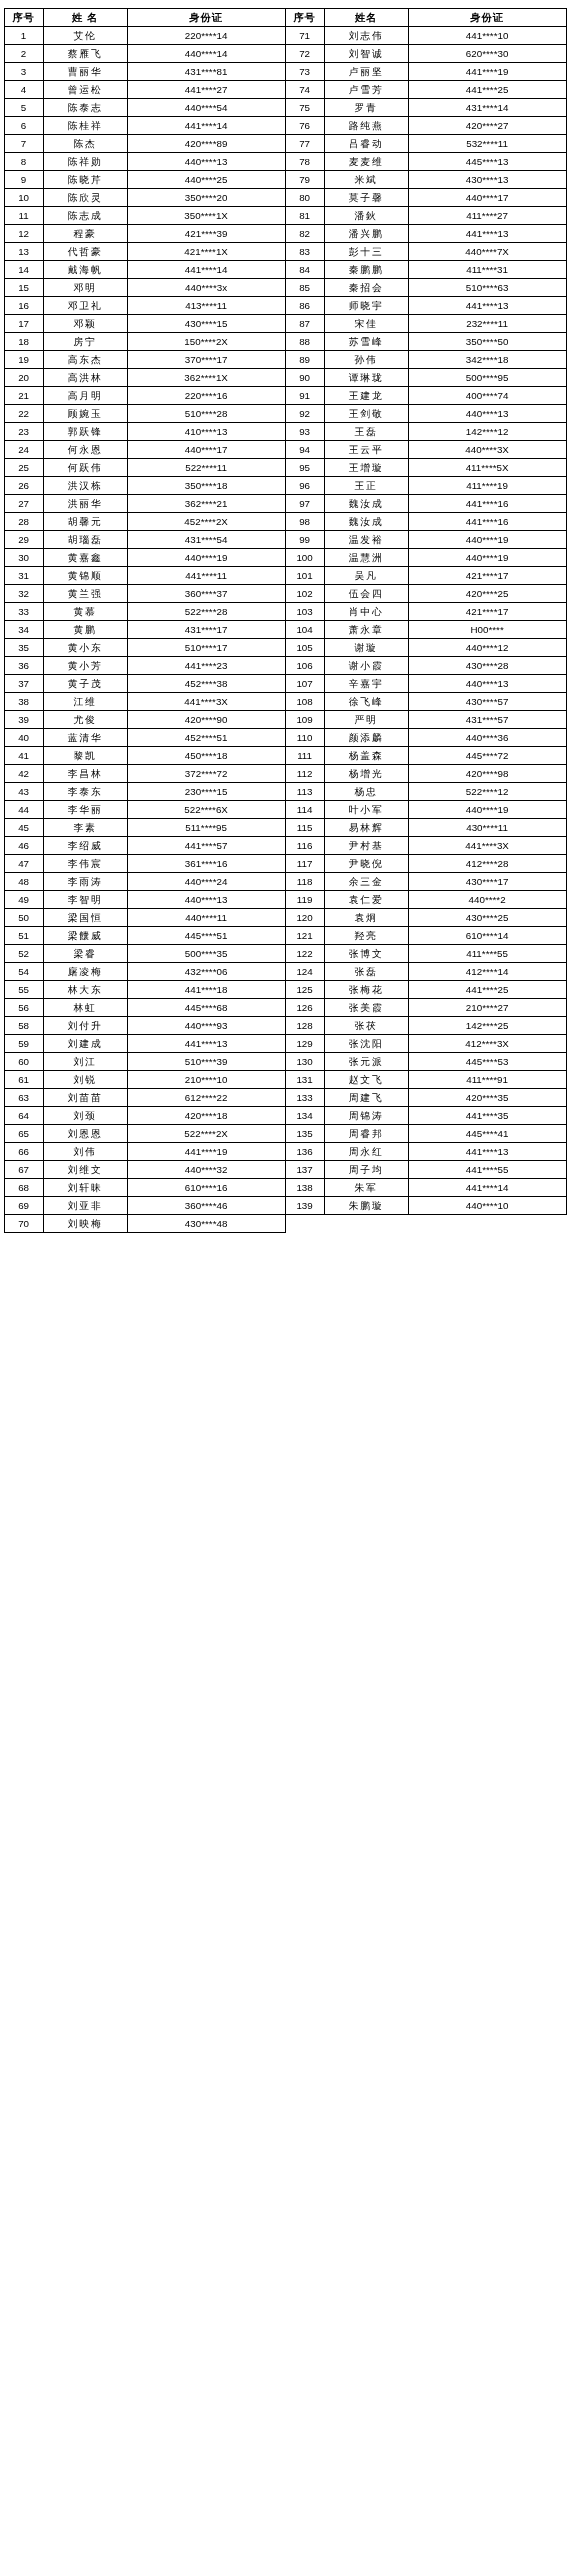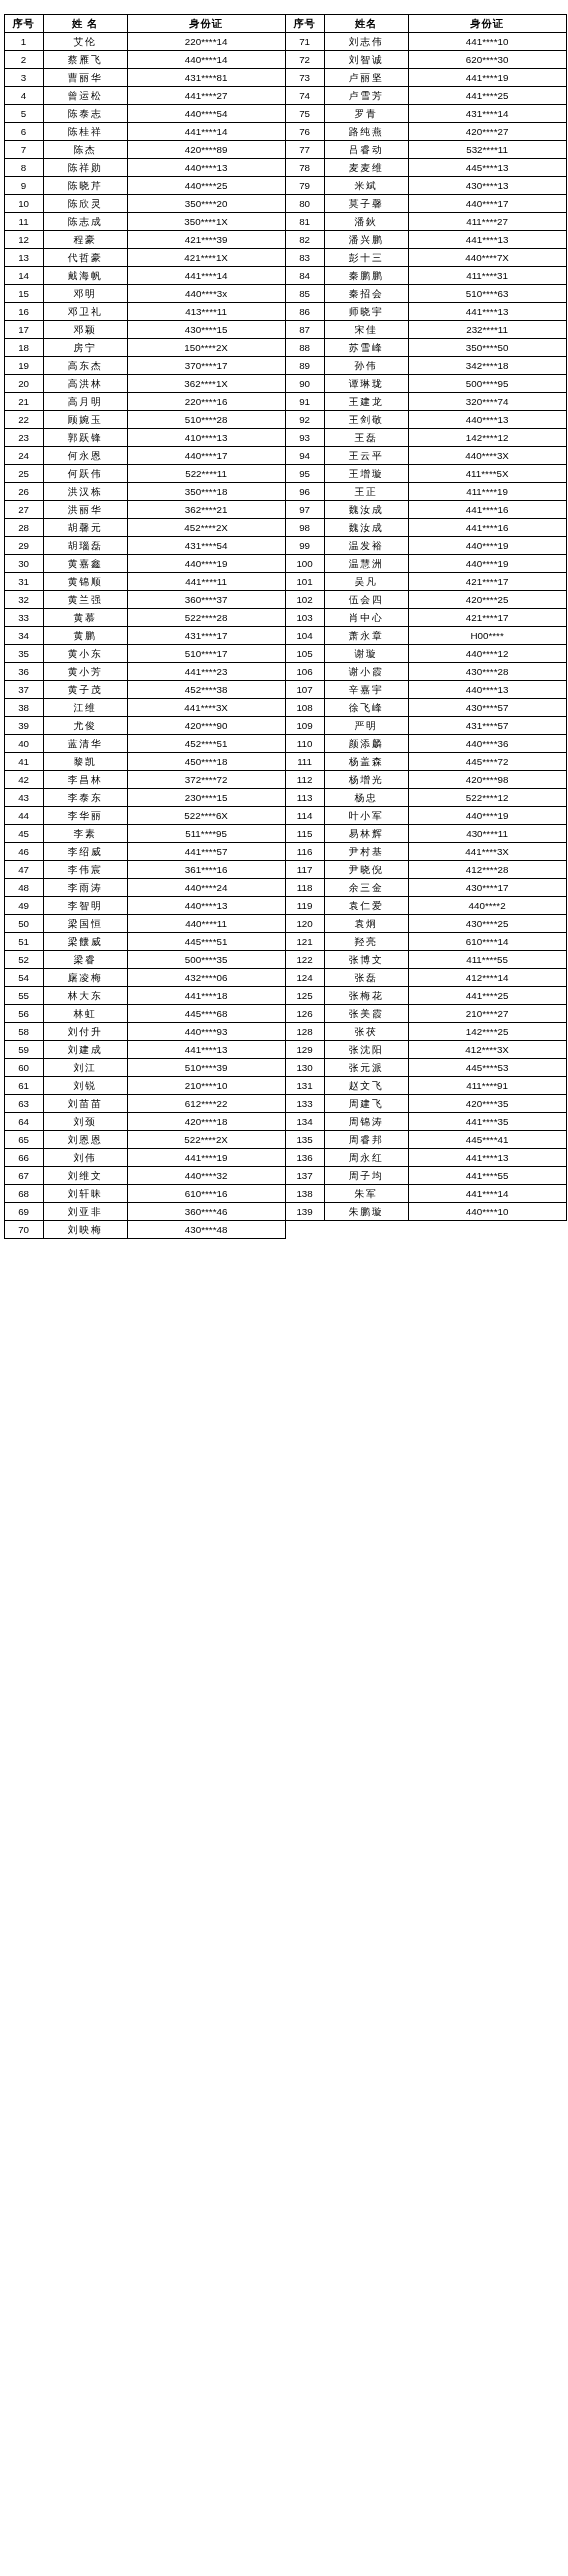--- a/index.html
+++ b/index.html
@@ -13,21 +13,21 @@
   }
   .sheet {
     width: 568px;
     padding: 5.4px 3.6px 7.1px 3.6px;
     box-sizing: border-box;
   }
   table.roster {
     border-collapse: collapse;
     width: 561px;
     table-layout: fixed;
-    margin: 9px auto;
+    margin: 3px auto;
   }
   table.roster th, table.roster td {
     border: 0.9px solid #000000;
     text-align: center;
     vertical-align: middle;
     font-size: 9.8px;
     line-height: 11.6px;
     height: 17px;
     padding: 0;
     overflow: hidden;
@@ -234,21 +234,21 @@
           <td class="idx">90</td>
           <td class="name">谭琳珑</td>
           <td class="id">500****95</td>
         </tr>
         <tr>
           <td class="idx">21</td>
           <td class="name">高月明</td>
           <td class="id">220****16</td>
           <td class="idx">91</td>
           <td class="name">王建龙</td>
-          <td class="id">320****74</td>
+          <td class="id">400****74</td>
         </tr>
         <tr>
           <td class="idx">22</td>
           <td class="name">顾婉玉</td>
           <td class="id">510****28</td>
           <td class="idx">92</td>
           <td class="name">王剑敬</td>
           <td class="id">440****13</td>
         </tr>
         <tr>

